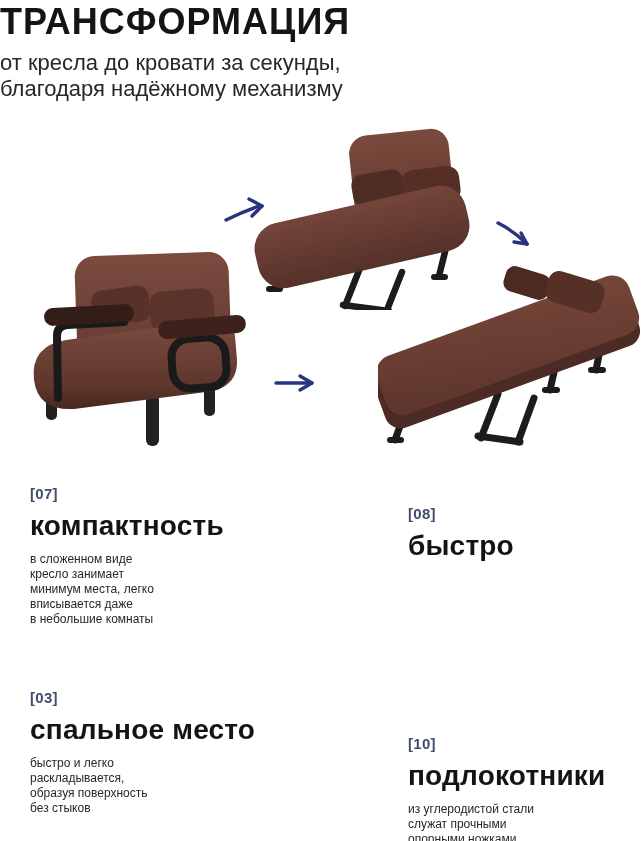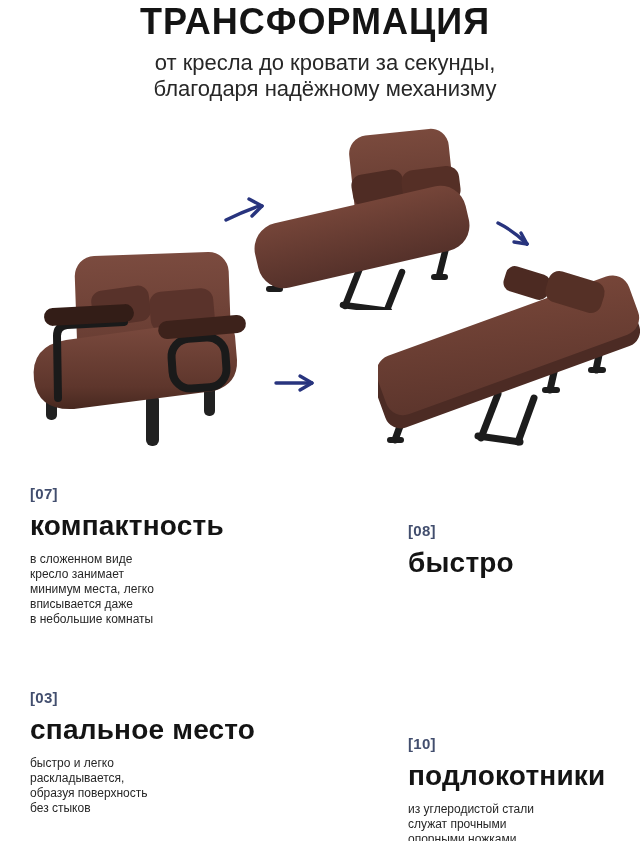--- a/index.html
+++ b/index.html
@@ -2,44 +2,44 @@
 <html lang="ru" style="--background: #ffffff; --heading: #141414; --body-text: #272727; --label-accent: #424e6e; --arrow: #28347e; --upholstery: #6f463c; --upholstery-dark: #53312a; --pillow: #573129; --metal-frame: #1c1c1c;"><head>
 <meta charset="utf-8">
 <style>
   html,body{margin:0;padding:0;}
   body{
     width:642px;height:841px;position:relative;overflow:hidden;
     background:var(--background,#ffffff);
     font-family:"Liberation Sans","DejaVu Sans",sans-serif;
   }
   
-  .hdr{position:absolute;top:4px;left:0;width:630px;text-align:center;}
+  .hdr{position:absolute;top:4px;left:0;width:630px;}
   .title{
     margin:0;font-size:36px;font-weight:800;line-height:1.02;
     letter-spacing:1px;color:var(--heading,#131313);
   }
   .subtitle{
     margin:9px 0 0;font-size:22px;line-height:1.2;font-weight:400;
-    color:var(--body-text,#2c2c2c);white-space:pre-line;padding-left:20px;
+    color:var(--body-text,#2c2c2c);white-space:pre-line;
   }
   
   .stage{position:absolute;left:0;top:110px;width:642px;height:370px;}
   .art{position:absolute;display:block;}
   .art-chair {left:20px; top:136px;width:228px;height:220px;}
   .art-lounge{left:248px;top:18px; width:238px;height:182px;}
   .art-bed   {left:378px;top:144px;width:262px;height:196px;}
   .arrows{position:absolute;left:0;top:0;width:642px;height:370px;pointer-events:none;}
   .arrows path{
     fill:none;stroke:var(--arrow,#28347e);
     stroke-width:3.4;stroke-linecap:round;stroke-linejoin:round;
   }
   
   .feature{position:absolute;}
   .f07{left:30px; top:485px;width:320px;}
-  .f08{left:408px;top:522px;width:230px;}
+  .f08{left:408px;top:505px;width:230px;}
   .f09{left:30px; top:689px;width:330px;}
   .f10{left:408px;top:691px;width:232px;margin-top:44px;}
   .idx{
     font-size:15px;font-weight:600;letter-spacing:.3px;
     color:var(--label-accent,#424e6e);line-height:1.2;
   }
   .ft{
     margin:8px 0 0;font-size:28px;font-weight:700;line-height:1.1;
     letter-spacing:.2px;color:var(--heading,#151515);
   }

